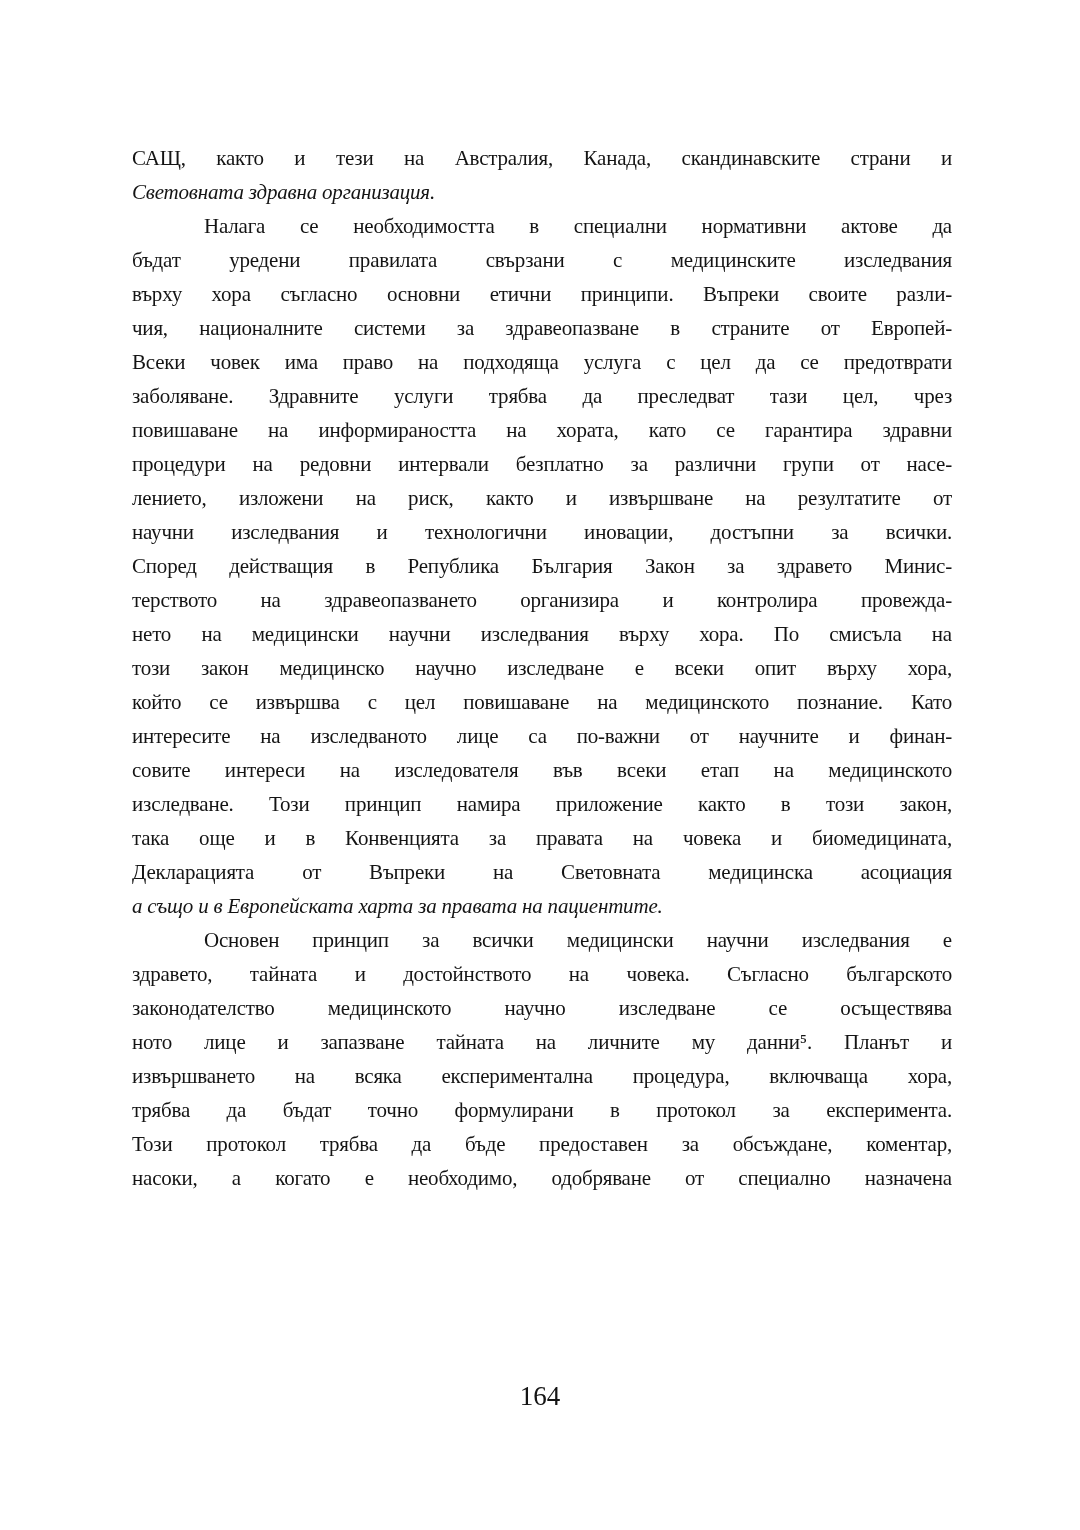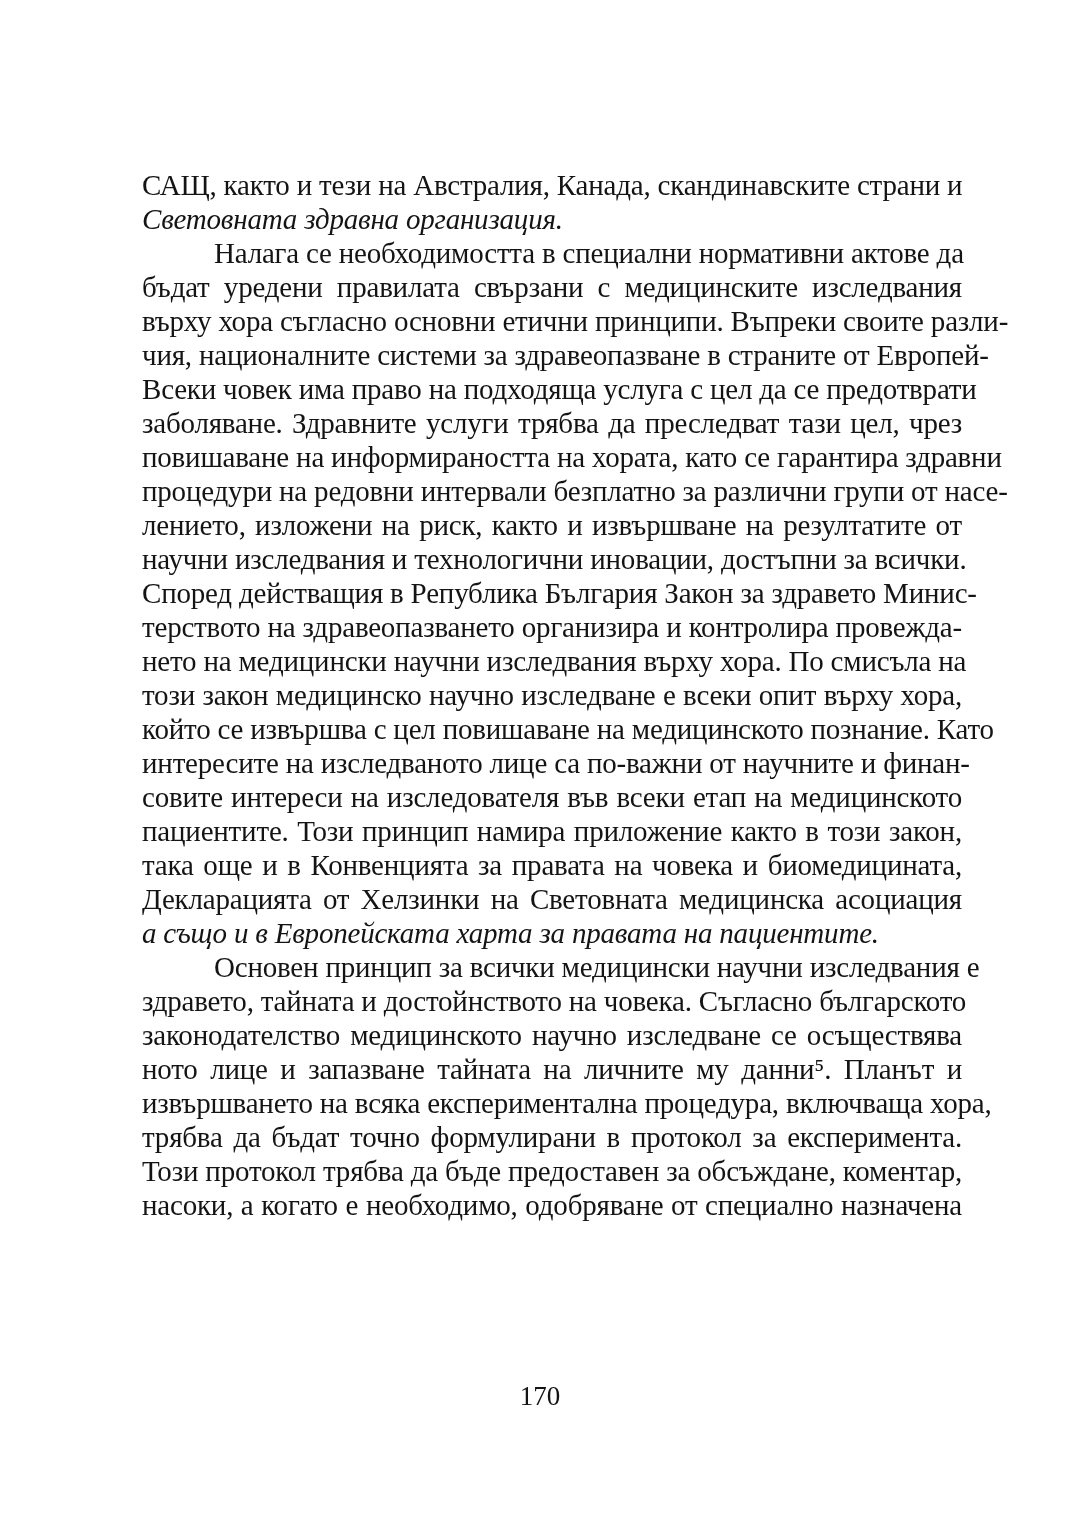--- a/index.html
+++ b/index.html
@@ -9,29 +9,28 @@
   }
   .page {
     position: relative;
     width: 1080px;
     height: 1530px;
     background: #ffffff;
     overflow: hidden;
   }
   .text-block {
     position: absolute;
-    left: 142px;
+    left: 132px;
     top: 141px;
     width: 820px;
     font-family: "Liberation Serif", "DejaVu Serif", serif;
-    font-size: 29px;
+    font-size: 21px;
     line-height: 34px;
     color: #141414;
     letter-spacing: -0.2px;
-    margin-top: 27px;
   }
   .line {
     text-align: justify;
     text-align-last: justify;
     height: 34px;
     white-space: nowrap;
   }
   .line.para-end {
     text-align-last: left;
     font-style: italic;
@@ -68,29 +67,29 @@
     <div class="line">процедури на редовни интервали безплатно за различни групи от насе-</div>
     <div class="line">лението, изложени на риск, както и извършване на резултатите от</div>
     <div class="line">научни изследвания и технологични иновации, достъпни за всички.</div>
     <div class="line">Според действащия в Република България Закон за здравето Минис-</div>
     <div class="line">терството на здравеопазването организира и контролира провежда-</div>
     <div class="line">нето на медицински научни изследвания върху хора. По смисъла на</div>
     <div class="line">този закон медицинско научно изследване е всеки опит върху хора,</div>
     <div class="line">който се извършва с цел повишаване на медицинското познание. Като</div>
     <div class="line">интересите на изследваното лице са по-важни от научните и финан-</div>
     <div class="line">совите интереси на изследователя във всеки етап на медицинското</div>
-    <div class="line">пациентите. Този принцип намира приложение както в този закон,</div>
+    <div class="line">изследване. Този принцип намира приложение както в този закон,</div>
     <div class="line">така още и в Конвенцията за правата на човека и биомедицината,</div>
-    <div class="line">Декларацията от Хелзинки на Световната медицинска асоциация</div>
+    <div class="line">Декларацията от Въпреки на Световната медицинска асоциация</div>
     <div class="line para-end">а също и в Европейската харта за правата на пациентите.</div>
     <div class="line indent">Основен принцип за всички медицински научни изследвания е</div>
     <div class="line">здравето, тайната и достойнството на човека. Съгласно българското</div>
     <div class="line">законодателство медицинското научно изследване се осъществява</div>
     <div class="line">ното лице и запазване тайната на личните му данни⁵. Планът и</div>
     <div class="line">извършването на всяка експериментална процедура, включваща хора,</div>
     <div class="line">трябва да бъдат точно формулирани в протокол за експеримента.</div>
     <div class="line">Този протокол трябва да бъде предоставен за обсъждане, коментар,</div>
     <div class="line">насоки, а когато е необходимо, одобряване от специално назначена</div>
   </div>
 
-  <div class="page-number">170</div>
+  <div class="page-number">164</div>
 
 </div>
 
 </body></html>

